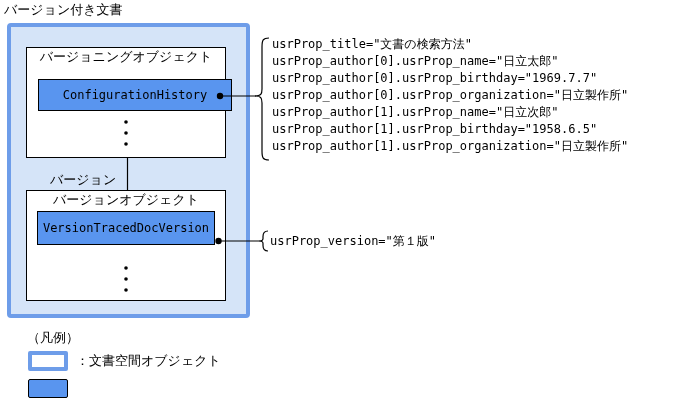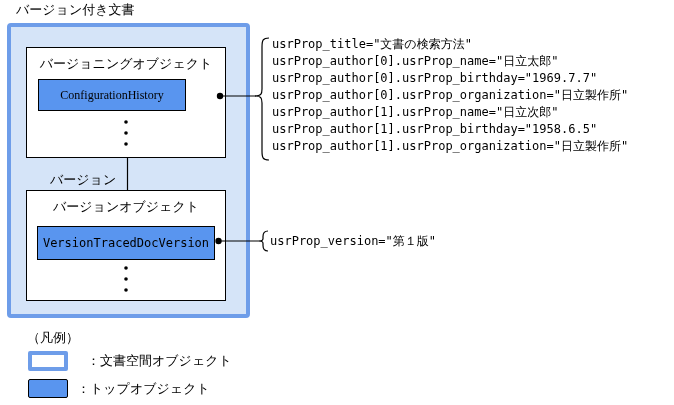--- a/index.html
+++ b/index.html
@@ -4,55 +4,55 @@
 <style>
   html,body{margin:0;padding:0;background:#fff;}
   #canvas{
     position:relative;width:674px;height:405px;background:#fff;overflow:hidden;
     font-family:"DejaVu Sans","Liberation Sans",sans-serif;color:#000;
   }
   .abs{position:absolute;box-sizing:border-box;}
   .jp13{font-size:13px;line-height:15px;white-space:nowrap;}
   .mono{font-family:"DejaVu Sans Mono","Liberation Mono",monospace;}
 
-  #page-title{left:16px;top:2px;}
+  #page-title{left:4px;top:2px;}
 
   #outer-frame{
     left:7px;top:23px;width:243px;height:295px;
     background:var(--frame_fill,#d5e4f8);
     border:4px solid var(--frame_blue,#6e9de9);
     border-radius:4px;
   }
   .white-box{background:#fff;border:1px solid #000;}
   #versioning-box{left:26px;top:47px;width:200px;height:111px;}
   #version-box{left:26px;top:190px;width:200px;height:111px;}
-  .white-box-label{width:100%;text-align:center;padding-top:7px;font-size:13px;white-space:nowrap;}
+  .white-box-label{width:100%;text-align:center;padding-top:0;font-size:13px;white-space:nowrap;}
 
   .object-box{
     background:var(--object_blue,#5995ef);border:1px solid #000;
     display:flex;align-items:center;justify-content:center;
     font-size:12px;white-space:nowrap;
   }
-  #config-history-box{left:38px;top:79px;width:148px;height:32px;font-family:Liberation Serif, serif;}
-  #version-traced-box{left:37px;top:226px;width:178px;height:34px;}
+  #config-history-box{left:38px;top:79px;width:194px;height:32px;}
+  #version-traced-box{left:37px;top:211px;width:178px;height:34px;}
 
   #version-edge-label{left:28px;top:172px;margin-left:22px;}
 
   #connector-layer{left:0;top:0;width:674px;height:405px;pointer-events:none;}
   #connector-layer path,#connector-layer line{stroke:#000;fill:none;stroke-width:1.2px;}
   #connector-layer circle{fill:#000;stroke:none;}
 
   #top-properties{left:272px;top:36px;font-size:12px;line-height:17px;white-space:nowrap;}
   #bottom-properties{left:270px;top:233px;font-size:12px;line-height:17px;white-space:nowrap;}
 
   #legend-title{left:27px;top:331px;font-family:Liberation Mono, monospace;}
   .legend-swatch{border-radius:2px;}
   #legend-swatch-docspace{left:28px;top:351px;width:40px;height:20px;background:#fff;border:4px solid var(--frame_blue,#6e9de9);}
   #legend-swatch-top{left:28px;top:379px;width:40px;height:19px;background:var(--object_blue,#5995ef);border:1px solid #000;}
-  #legend-label-docspace{left:87px;top:353px;}
+  #legend-label-docspace{left:76px;top:353px;}
   #legend-label-top{left:77px;top:381px;}
 </style>
 </head>
 <body>
 
 <div id="canvas">
 
   <div id="page-title" class="abs jp13">バージョン付き文書</div>
 
   <div id="outer-frame" class="abs"></div>
@@ -105,15 +105,14 @@
   </div>
 
   <div id="bottom-properties" class="abs mono">
     <div>usrProp_version="第１版"</div>
   </div>
 
   <div id="legend-title" class="abs jp13">（凡例）</div>
   <div id="legend-swatch-docspace" class="abs legend-swatch"></div>
   <div id="legend-label-docspace" class="abs jp13">：文書空間オブジェクト</div>
   <div id="legend-swatch-top" class="abs legend-swatch"></div>
-  <div id="legend-label-top" class="abs jp13">：トップオブジェクト</div>
 
 </div>
 
 </body></html>

